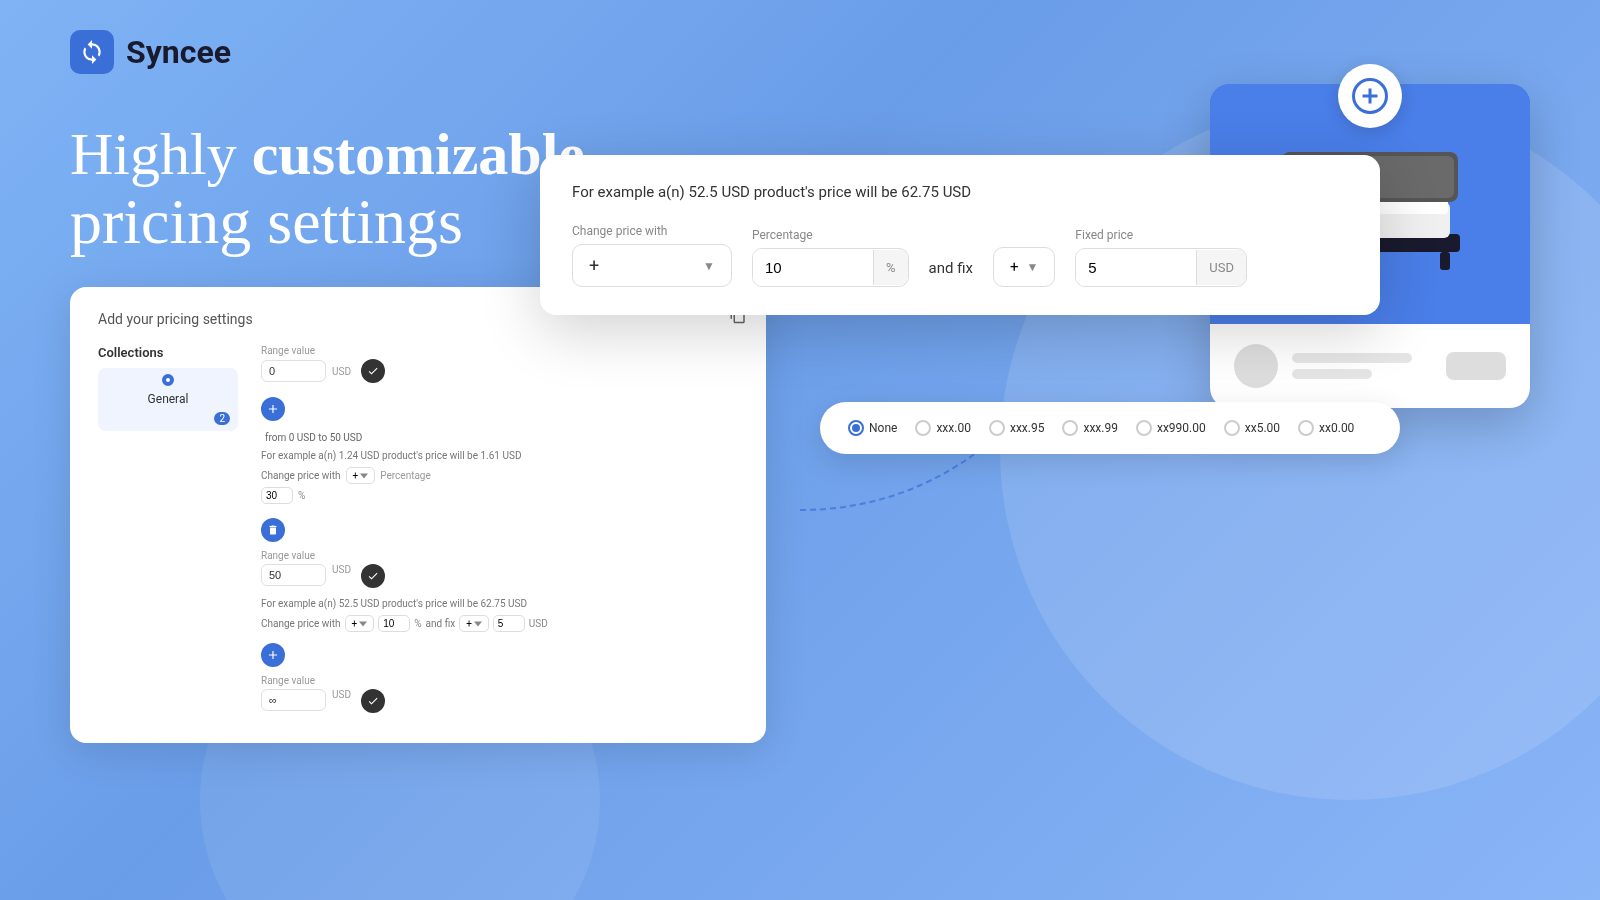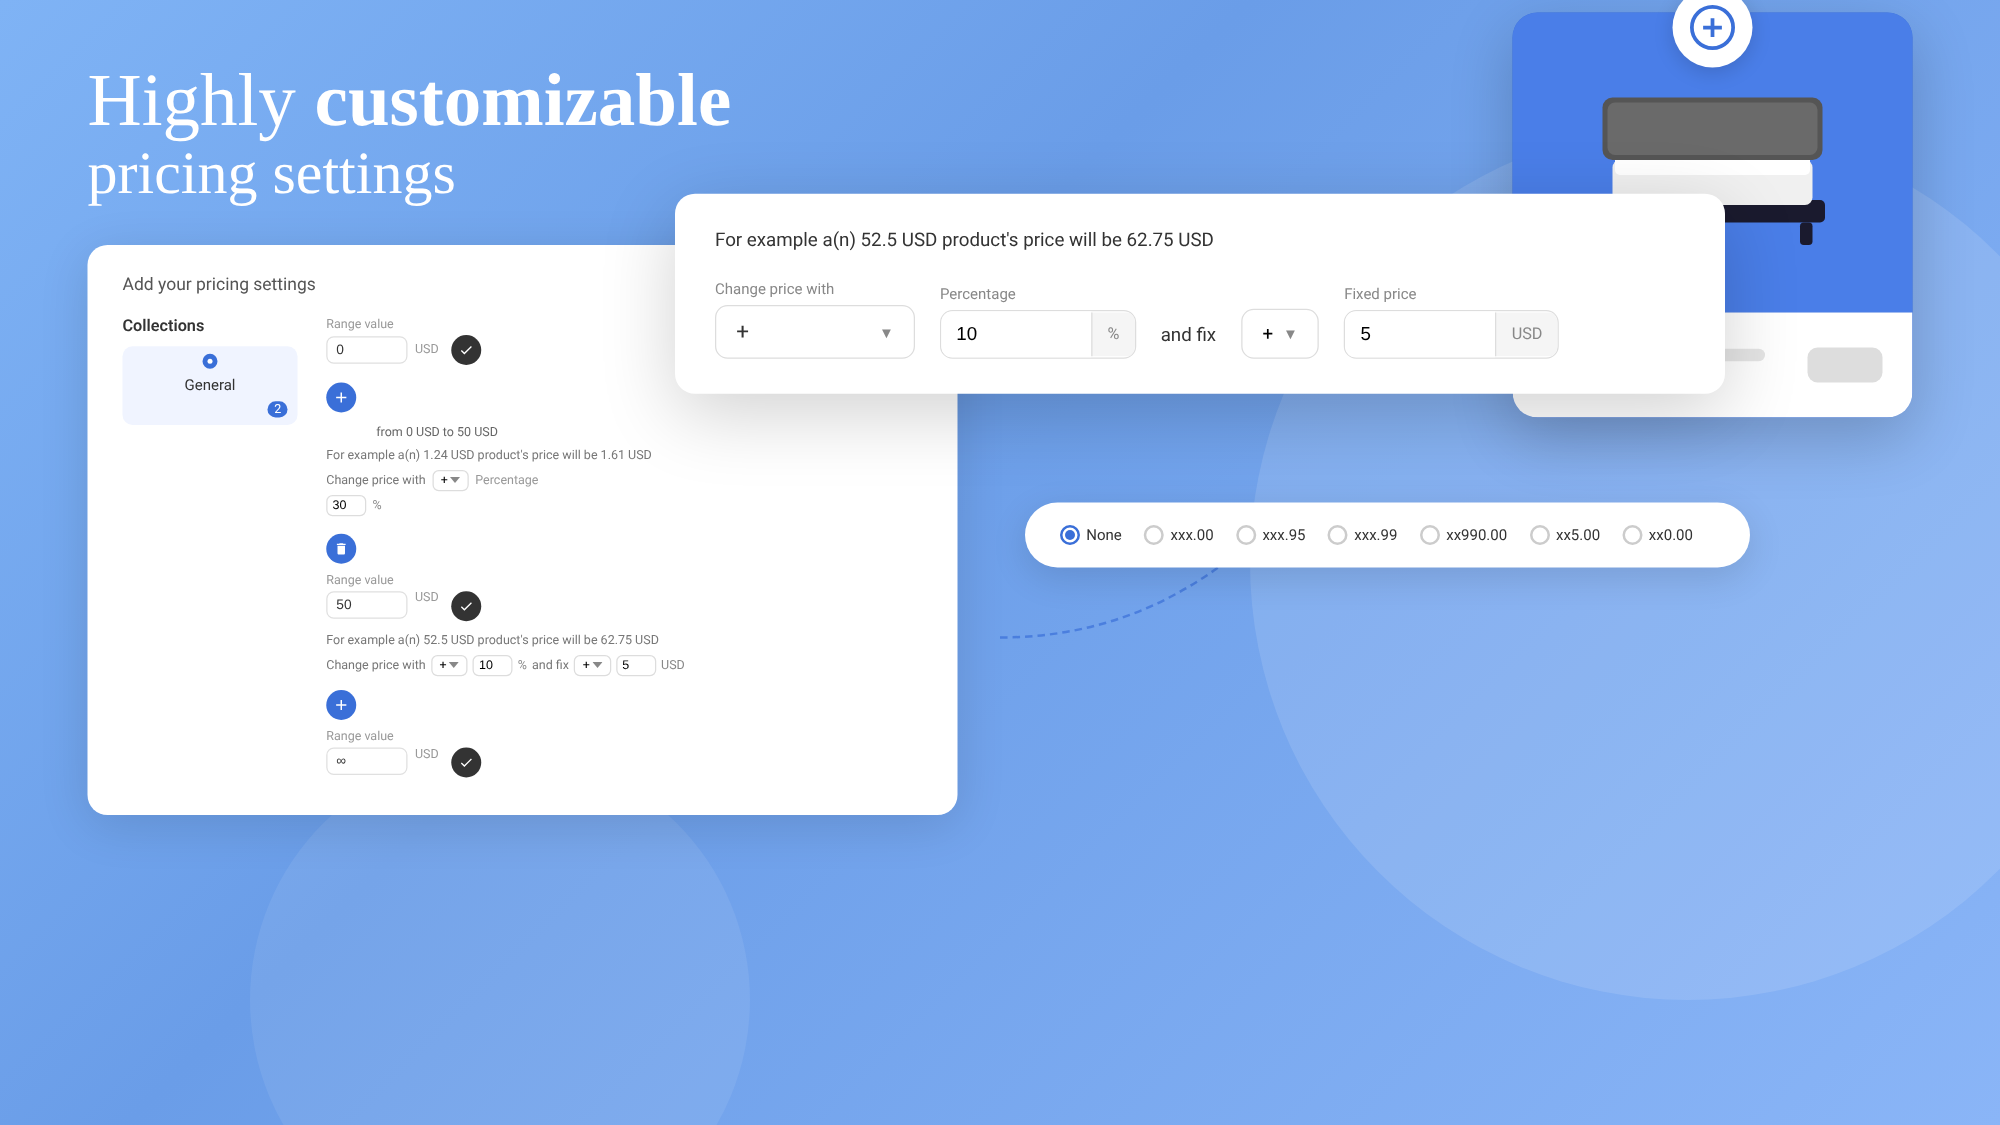--- a/index.html
+++ b/index.html
@@ -100,21 +100,21 @@
     .headline-line1 {
       font-size: 60px;
       font-weight: 300;
       color: white;
       line-height: 1.1;
     }
     .headline-line1 strong {
       font-weight: 800;
     }
     .headline-line2 {
-      font-size: 48px;
+      font-size: 64px;
       font-weight: 300;
       color: white;
       line-height: 1.1;
     }
 
     
     .pricing-card {
       background: white;
       border-radius: 16px;
       padding: 24px 28px;
@@ -515,21 +515,20 @@
     .small-currency {
       font-size: 10px;
       color: #999;
     }
 
     .band-text {
       font-size: 10px;
       color: #666;
       padding: 3px 0;
       padding-left: 4px;
-      margin-left: 36px;
     }
 
     .change-row {
       display: flex;
       align-items: center;
       gap: 5px;
       flex-wrap: nowrap;
     }
 
     .change-label-sm {
@@ -566,20 +565,28 @@
 </head>
 <body>
 
 <div class="bg">
   <div class="bg-circle-large"></div>
   <div class="bg-circle-medium"></div>
 </div>
 
 <div class="page">
 
+  <div class="header">
+    <div class="logo-icon">
+      <svg viewBox="0 0 24 24" xmlns="http://www.w3.org/2000/svg">
+        <path d="M12 4V1L8 5l4 4V6c3.31 0 6 2.69 6 6 0 1.01-.25 1.97-.7 2.8l1.46 1.46C19.54 15.03 20 13.57 20 12c0-4.42-3.58-8-8-8zm0 14c-3.31 0-6-2.69-6-6 0-1.01.25-1.97.7-2.8L5.24 7.74C4.46 8.97 4 10.43 4 12c0 4.42 3.58 8 8 8v3l4-4-4-4v3z"></path>
+      </svg>
+    </div>
+    <span class="logo-text">Syncee</span>
+  </div>
 
   <div class="content">
 
     <div class="left">
 
       <div class="headline">
         <div class="headline-line1">
           <span>Highly </span><strong>customizable</strong>
         </div>
         <div class="headline-line2">pricing settings</div>

